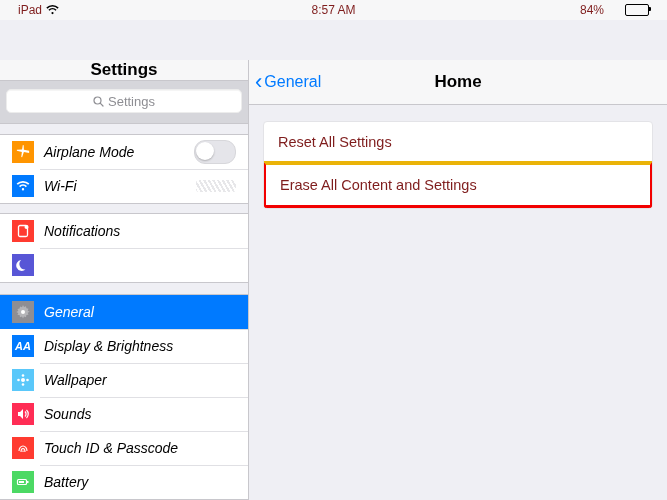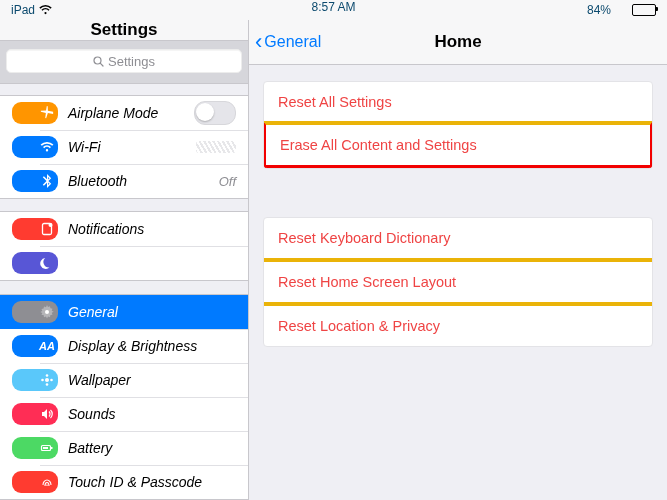--- a/index.html
+++ b/index.html
@@ -16,24 +16,25 @@
     width: 667px;
     height: 500px;
     display: flex;
     flex-direction: column;
   }
   
   .status-bar {
     height: 20px;
     background: #f7f7f8;
     display: flex;
+    align-items: center;
     font-size: 12px;
-    color: #0c4a6e;
-    position: relative;
-    padding: 0 11px;
+    color: #7f1d1d;
+    position: relative;
+    padding: 0 18px;
   }
   .status-left {
     display: flex;
     align-items: center;
     gap: 4px;
   }
   .status-center {
     position: absolute;
     left: 50%;
     transform: translateX(-50%);
@@ -69,20 +70,21 @@
     width: 84%;
   }
   .wifi-glyph {
     font-size: 12px;
   }
   
   .split {
     flex: 1;
     display: flex;
     min-height: 0;
+    margin-top: 40px;
   }
   .sidebar {
     width: 248px;
     border-right: 1px solid #c8c7cc;
     display: flex;
     flex-direction: column;
     background: #efeff4;
   }
   .detail {
     flex: 1;
@@ -167,29 +169,28 @@
     position: absolute;
     left: 40px;
     right: 0;
     top: 0;
     height: 1px;
     background: #e0e0e4;
   }
   .row .icon {
     width: 22px;
     height: 22px;
-    border-radius: 9px;
+    border-radius: 0;
     margin-right: 10px;
     flex: none;
     display: flex;
     align-items: center;
     justify-content: center;
     color: #fff;
     font-size: 13px;
-    padding-left: 24px;
   }
   .row .label { flex: 1; }
   .row .accessory {
     color: #8e8e93;
     font-size: 13px;
   }
   .row.selected {
     background: #007aff;
     color: #fff;
   }
@@ -228,21 +229,21 @@
     border: 1px solid #e3e3e7;
     border-radius: 4px;
     overflow: hidden;
   }
   .drow {
     height: 40px;
     display: flex;
     align-items: center;
     padding: 0 14px;
     font-size: 14.5px;
-    color: #ef4444;
+    color: #7f1d1d;
     position: relative;
   }
   .drow + .drow {
     border-top: 4px solid #eab308;
   }
   .highlight {
     border: 3px solid #f20000;
     position: relative;
     z-index: 2;
     margin: -1px -1px 0 -1px;
@@ -315,29 +316,20 @@
         </div>
         <div class="row">
           <span class="icon bg-blue">
             <svg width="14" height="14" viewBox="0 0 14 14">
                 <path fill="#fff" d="M7 11.5a1.2 1.2 0 100-2.4 1.2 1.2 0 000 2.4zm-2.8-3.3a4 4 0 015.6 0l1.2-1.2a5.7 5.7 0 00-8 0l1.2 1.2zm-2.4-2.4a7.4 7.4 0 0110.4 0l1.2-1.2a9 9 0 00-12.8 0l1.2 1.2z"></path>
               </svg>
           </span>
           <span class="label">Wi-Fi</span>
           <span class="scribble"></span>
         </div>
-        <div class="row">
-          <span class="icon bg-blue">
-            <svg width="14" height="14" viewBox="0 0 10 14">
-                <path fill="#fff" d="M5 0v5.3L1.9 2.2.8 3.3 4.5 7 .8 10.7l1.1 1.1L5 8.7V14l4.2-4.2L6.4 7l2.8-2.8L5 0zm1.2 2.9l1.3 1.3L6.2 5.5V2.9zm0 8.2V8.5l1.3 1.3-1.3 1.3z"></path>
-              </svg>
-          </span>
-          <span class="label">Bluetooth</span>
-          <span class="accessory">Off</span>
-        </div>
       </div>
 
       <div class="gap"></div>
 
       <div class="group">
         <div class="row">
           <span class="icon bg-red">
             <svg width="14" height="14" viewBox="0 0 14 14">
                 <rect x="2.5" y="1.5" width="9" height="11" rx="1.5" fill="none" stroke="#fff" stroke-width="1.3"></rect>
                 <circle cx="10.5" cy="3" r="2" fill="#fff"></circle>
@@ -387,36 +379,36 @@
         <div class="row">
           <span class="icon bg-pink">
             <svg width="14" height="14" viewBox="0 0 14 14">
                 <path fill="#fff" d="M2 5h2l3-3v10l-3-3H2z"></path>
                 <path stroke="#fff" stroke-width="1.2" fill="none" d="M9 4.5a3.5 3.5 0 010 5M10.5 3a5.5 5.5 0 010 8"></path>
               </svg>
           </span>
           <span class="label">Sounds</span>
         </div>
         <div class="row">
+          <span class="icon bg-red">
+            <svg width="14" height="14" viewBox="0 0 14 14">
+                <path fill="none" stroke="#fff" stroke-width="1.1" d="M3 10c0-3 2-5 4-5s4 2 4 5M5 11c0-2 1-3.5 2-3.5s2 1.5 2 3.5M7 11V9.5"></path>
+              </svg>
+          </span>
+          <span class="label">Touch ID &amp; Passcode</span>
+        </div>
+        <div class="row">
           <span class="icon bg-green">
             <svg width="14" height="14" viewBox="0 0 14 14">
                 <rect x="1.5" y="4.5" width="9" height="5" rx="1" fill="none" stroke="#fff" stroke-width="1.2"></rect>
                 <rect x="11" y="6" width="1.5" height="2" fill="#fff"></rect>
                 <rect x="3" y="6" width="5" height="2" fill="#fff"></rect>
               </svg>
           </span>
           <span class="label">Battery</span>
-        </div>
-        <div class="row">
-          <span class="icon bg-red">
-            <svg width="14" height="14" viewBox="0 0 14 14">
-                <path fill="none" stroke="#fff" stroke-width="1.1" d="M3 10c0-3 2-5 4-5s4 2 4 5M5 11c0-2 1-3.5 2-3.5s2 1.5 2 3.5M7 11V9.5"></path>
-              </svg>
-          </span>
-          <span class="label">Touch ID &amp; Passcode</span>
         </div>
       </div>
 
     </div>
 
     <div class="detail">
       <div class="nav">
         <div class="back">
           <span class="chev">‹</span>
           <span>General</span>
@@ -433,29 +425,18 @@
           <div class="drow highlight">
             <span>Erase All Content and Settings</span>
           </div>
         </div>
 
         <div class="vgap"></div>
 
 
         <div class="vgap"></div>
 
-        <div class="card">
-          <div class="drow">
-            <span>Reset Keyboard Dictionary</span>
-          </div>
-          <div class="drow">
-            <span>Reset Home Screen Layout</span>
-          </div>
-          <div class="drow">
-            <span>Reset Location &amp; Privacy</span>
-          </div>
-        </div>
 
       </div>
     </div>
 
   </div>
 </div>
 
 </body></html>

